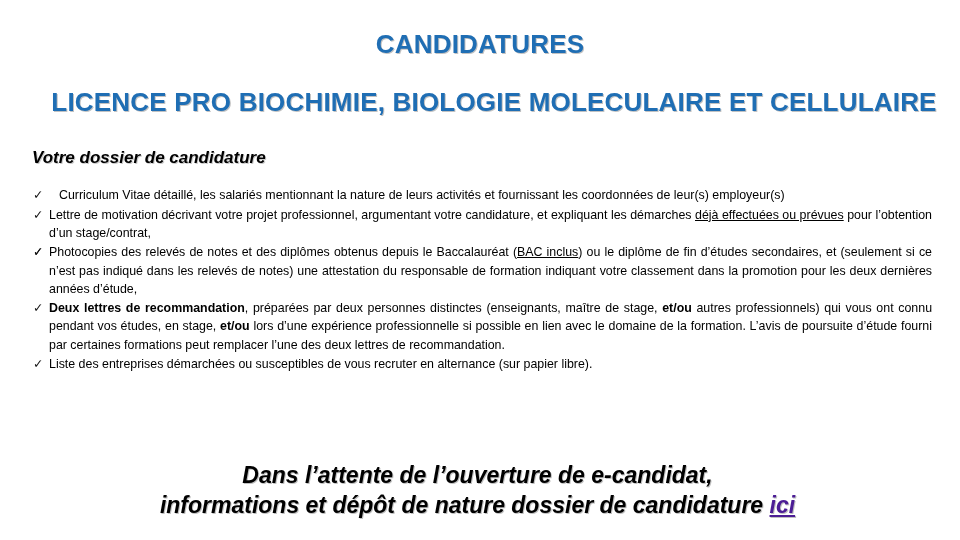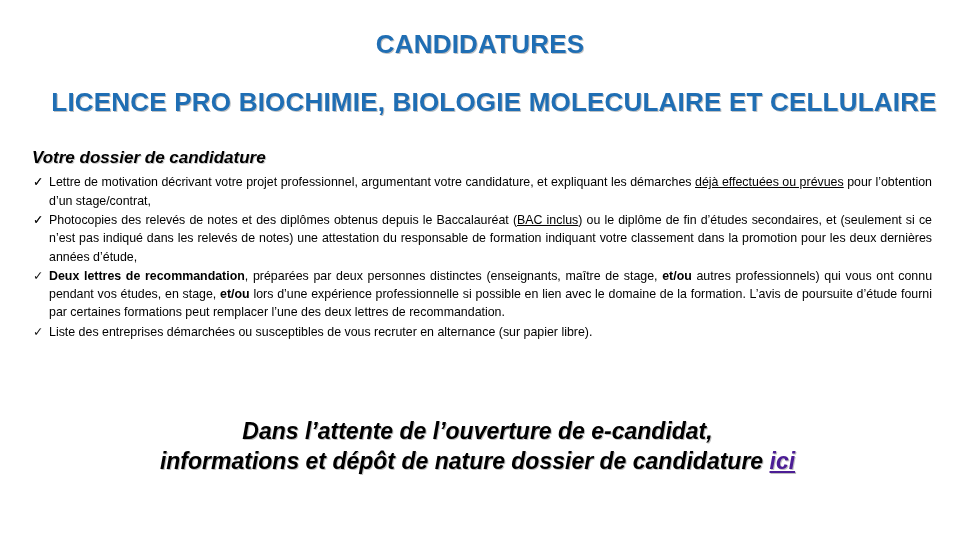--- a/index.html
+++ b/index.html
@@ -59,21 +59,21 @@
     left: 32px;
     width: 900px;
   }
 
   .section-heading {
     font-size: 17px;
     font-weight: bold;
     font-style: italic;
     color: #000000;
     text-shadow: 1px 1px 0 rgba(150,150,150,0.5);
-    margin: 0 0 5px 0;
+    margin: 0 0 18px 0;
     line-height: 1.2;
   }
 
   ul.checklist {
     list-style: none;
     margin: 0;
     padding: 0;
   }
   ul.checklist > li {
     position: relative;
@@ -99,21 +99,21 @@
     text-indent: 10px;
   }
 
   .u { text-decoration: underline; margin-top: 32px; }
   .i { font-style: italic; }
   .b { font-weight: bold; }
 
   
   .footer-block {
     position: absolute;
-    top: 416px;
+    top: 460px;
     left: 0;
     width: 955px;
     text-align: center;
   }
   .footer-line {
     font-size: 23px;
     font-weight: bold;
     font-style: italic;
     color: #000000;
     line-height: 30px;
@@ -136,21 +136,21 @@
 
   <div class="title-block">
     <div class="title-main">CANDIDATURES</div>
     <div class="title-sub">LICENCE PRO BIOCHIMIE, BIOLOGIE MOLECULAIRE ET CELLULAIRE</div>
   </div>
 
   <div class="body-block">
     <div class="section-heading">Votre dossier de candidature</div>
 
     <ul class="checklist" id="checklist">
-        <li class="extra-indent"><span class="tick">✓</span></li>
+        <li class="extra-indent"><span class="tick">✓</span><span class="item-text"><span>Curriculum Vitae détaillé, les salariés mentionnant la nature de leurs activités et fournissant les coordonnées de leur(s) employeur(s)</span></span></li>
         <li><span class="tick">✓</span><span class="item-text"><span>Lettre de motivation décrivant votre projet professionnel, argumentant votre candidature, et expliquant les démarches </span><span class="u">déjà effectuées ou prévues</span><span> pour l’obtention d’un stage/contrat,</span></span></li>
         <li><span class="tick">✓</span></li>
         <li><span class="tick">✓</span><span class="item-text"><span>Photocopies des relevés de notes et des diplômes obtenus depuis le Baccalauréat (</span><span class="u">BAC inclus</span><span>) ou le diplôme de fin d’études secondaires, et (seulement si ce n’est pas indiqué dans les relevés de notes) une attestation du responsable de formation indiquant votre classement dans la promotion  pour les deux dernières années d’étude,</span></span></li>
         <li><span class="tick">✓</span><span class="item-text"><span class="b">Deux lettres de recommandation</span><span>, préparées par deux personnes distinctes (enseignants, maître de stage, </span><span class="b">et/ou</span><span> autres professionnels) qui vous ont connu pendant vos études, en stage, </span><span class="b">et/ou</span><span> lors d’une expérience professionnelle si possible en lien avec le domaine de la formation.  L’avis de poursuite d’étude fourni par certaines formations peut remplacer l’une des deux lettres de recommandation.</span></span></li>
         <li><span class="tick">✓</span><span class="item-text"><span>Liste des entreprises démarchées ou susceptibles de vous recruter en alternance (sur papier libre).</span></span></li>
       </ul>
   </div>
 
   <div class="footer-block">
     <div class="footer-line">

